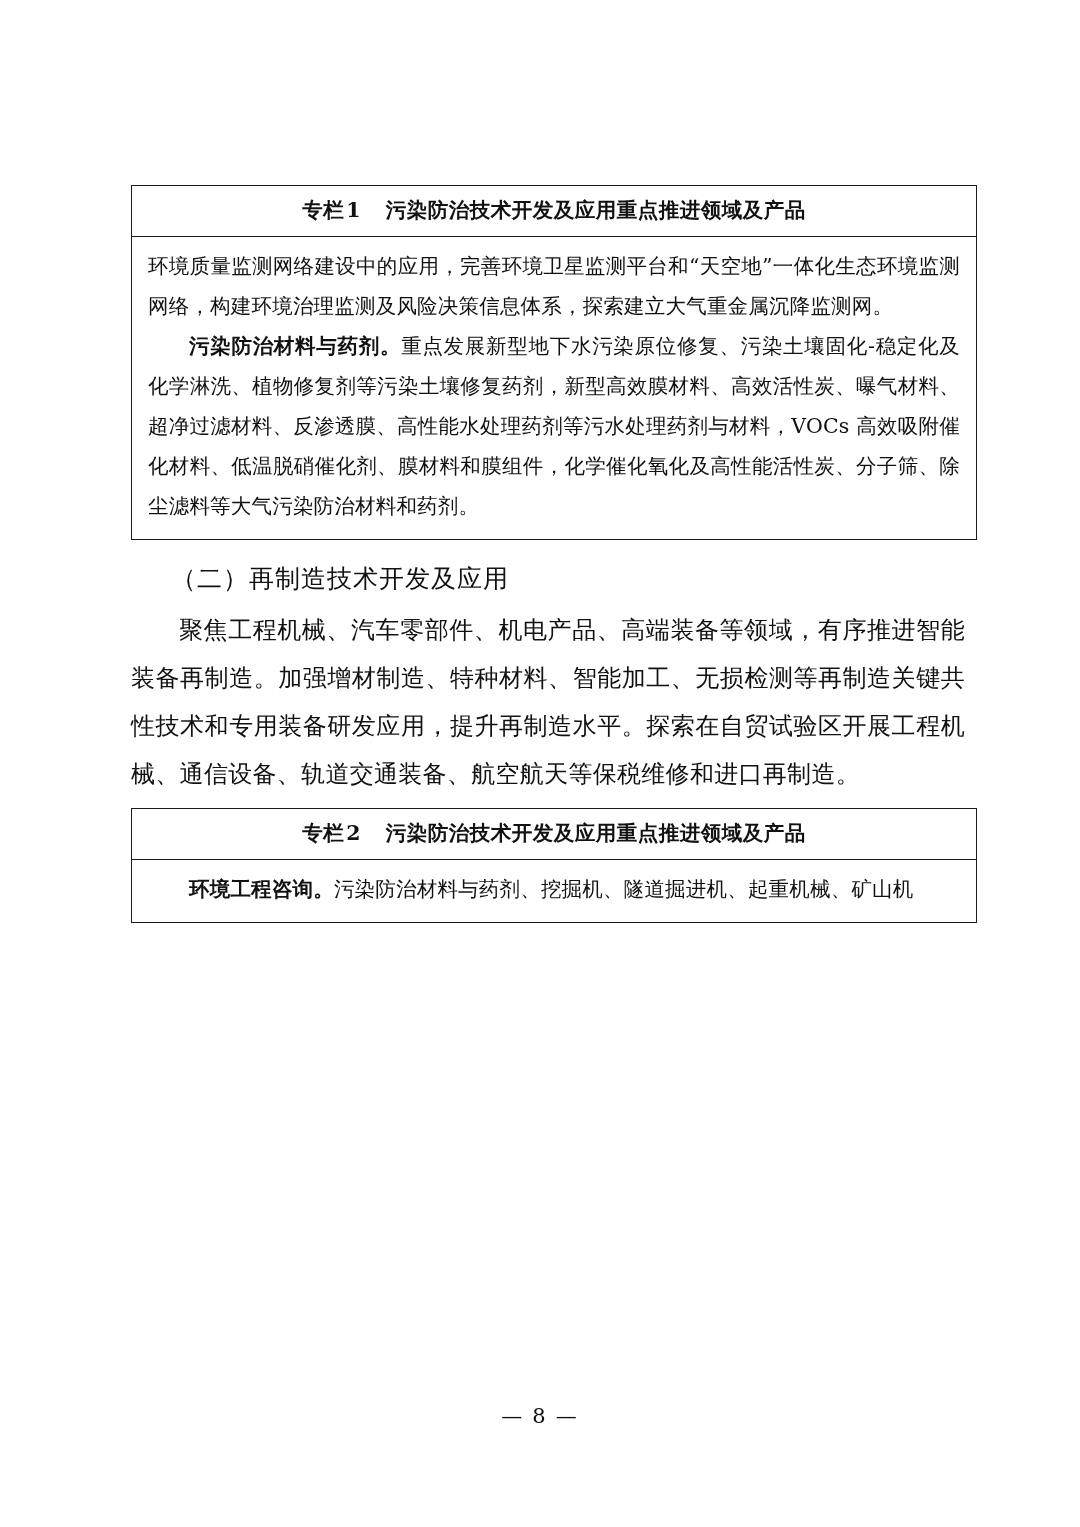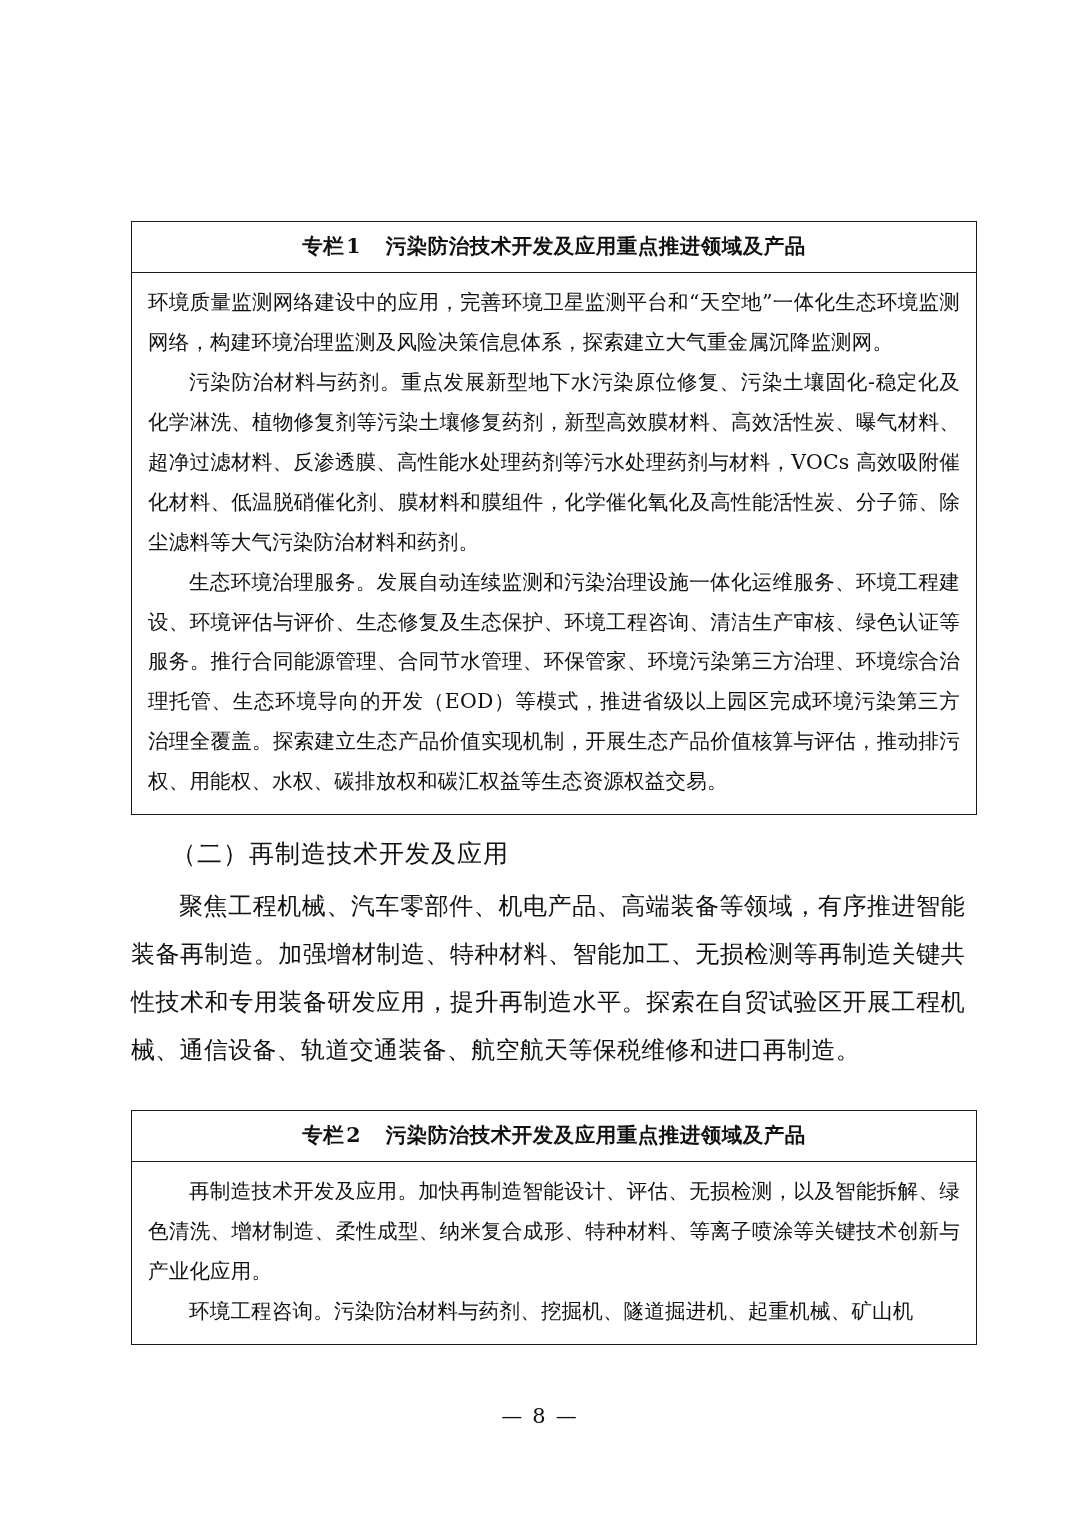--- a/index.html
+++ b/index.html
@@ -27,21 +27,20 @@
     position: absolute;
     left: 131px;
     top: 185px;
     width: 846px;
   }
 
   
   .box {
     border: 1px solid #1a1a1a;
     box-sizing: border-box;
-    margin-top: 36px;
   }
   .box-title {
     text-align: center;
     font-weight: bold;
     font-size: 20.5px;
     line-height: 1.55;
     padding: 9px 6px 9px 6px;
     border-bottom: 1px solid #1a1a1a;
     letter-spacing: 0.5px;
   }
@@ -57,21 +56,21 @@
     font-size: 20.5px;
     line-height: 1.95;
     text-align: justify;
     text-justify: inter-ideograph;
     letter-spacing: 0.2px;
   }
   .box-body p.indent {
     text-indent: 2em;
   }
   .box-body p .lead {
-    font-weight: normal;
+    font-weight: bold;
   }
 
   
   .section-heading {
     font-size: 25px;
     font-weight: normal;
     line-height: 1.7;
     margin: 18px 0 4px 0;
     text-indent: 1.6em;
     letter-spacing: 1px;
@@ -107,34 +106,32 @@
 <div class="page">
   <div class="content">
 
     <div class="box">
       <div class="box-title">
         <span>专栏</span><span class="num">1</span>&nbsp;&nbsp;&nbsp;<span>污染防治技术开发及应用重点推进领域及产品</span>
       </div>
       <div class="box-body">
         <p><span>环境质量监测网络建设中的应用，完善环境卫星监测平台和“天空地”一体化生态环境监测网络，构建环境治理监测及风险决策信息体系，探索建立大气重金属沉降监测网。</span></p>
         <p class="indent"><span class="lead">污染防治材料与药剂。</span><span>重点发展新型地下水污染原位修复、污染土壤固化-稳定化及化学淋洗、植物修复剂等污染土壤修复药剂，新型高效膜材料、高效活性炭、曝气材料、超净过滤材料、反渗透膜、高性能水处理药剂等污水处理药剂与材料，VOCs 高效吸附催化材料、低温脱硝催化剂、膜材料和膜组件，化学催化氧化及高性能活性炭、分子筛、除尘滤料等大气污染防治材料和药剂。</span></p>
-        <p class="indent"><span class="lead">生态环境治理服务。</span><span>发展自动连续监测和污染治理设施一体化运维服务、环境工程建设、环境评估与评价、生态修复及生态保护、环境工程咨询、清洁生产审核、绿色认证等服务。推行合同能源管理、合同节水管理、环保管家、环境污染第三方治理、环境综合治理托管、生态环境导向的开发（EOD）等模式，推进省级以上园区完成环境污染第三方治理全覆盖。探索建立生态产品价值实现机制，开展生态产品价值核算与评估，推动排污权、用能权、水权、碳排放权和碳汇权益等生态资源权益交易。</span></p>
       </div>
     </div>
 
     <div class="section-heading">（二）再制造技术开发及应用</div>
 
     <div class="body-para">聚焦工程机械、汽车零部件、机电产品、高端装备等领域，有序推进智能装备再制造。加强增材制造、特种材料、智能加工、无损检测等再制造关键共性技术和专用装备研发应用，提升再制造水平。探索在自贸试验区开展工程机械、通信设备、轨道交通装备、航空航天等保税维修和进口再制造。</div>
 
     <div class="box">
       <div class="box-title">
         <span>专栏</span><span class="num">2</span>&nbsp;&nbsp;&nbsp;<span>污染防治技术开发及应用重点推进领域及产品</span>
       </div>
       <div class="box-body">
-        <p class="indent"><span class="lead">再制造技术开发及应用。</span><span>加快再制造智能设计、评估、无损检测，以及智能拆解、绿色清洗、增材制造、柔性成型、纳米复合成形、特种材料、等离子喷涂等关键技术创新与产业化应用。</span></p>
         <p class="indent"><span class="lead">环境工程咨询。</span><span>污染防治材料与药剂、挖掘机、隧道掘进机、起重机械、矿山机</span></p>
       </div>
     </div>
 
   </div>
 
   <div class="footer">
     <span class="dash">—</span><span>8</span><span class="dash">—</span>
   </div>
 </div>

